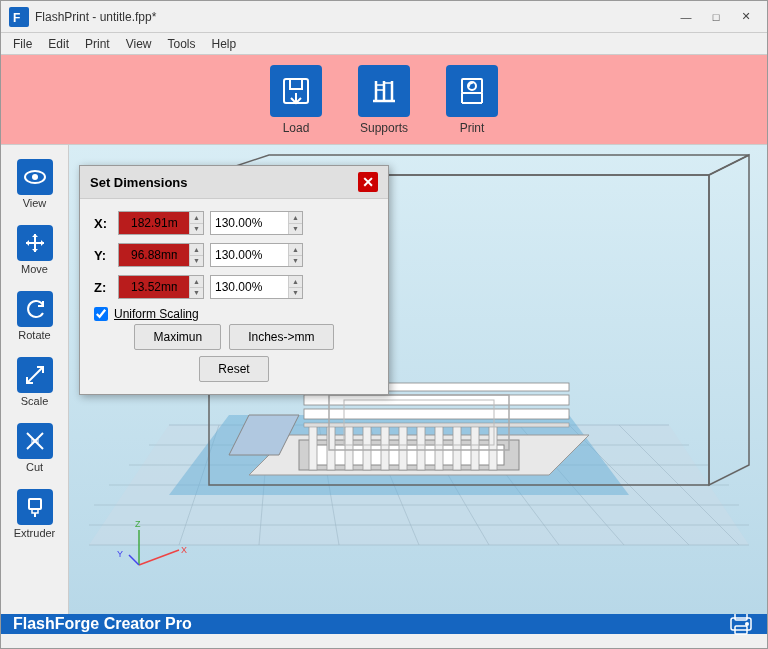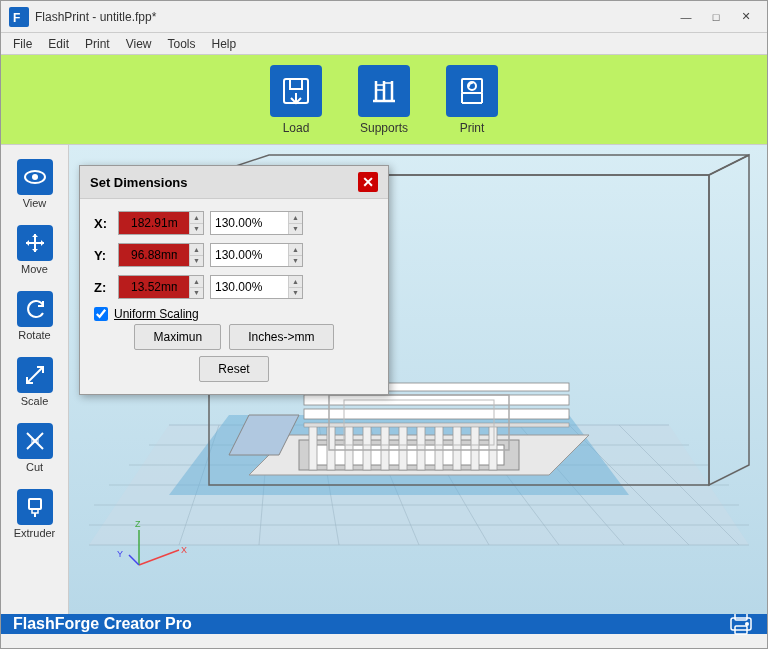--- a/index.html
+++ b/index.html
@@ -62,21 +62,21 @@
     #menu-bar .menu-item {
       padding: 2px 8px;
       font-size: 12px;
       color: #333;
       cursor: pointer;
     }
 
     
     #toolbar {
       height: 90px;
-      background: #bef264;
+      background: #fca5a5;
       display: flex;
       align-items: center;
       justify-content: center;
       gap: 20px;
       border-bottom: 1px solid #ccc;
     }
     .toolbar-btn {
       display: flex;
       flex-direction: column;
       align-items: center;

